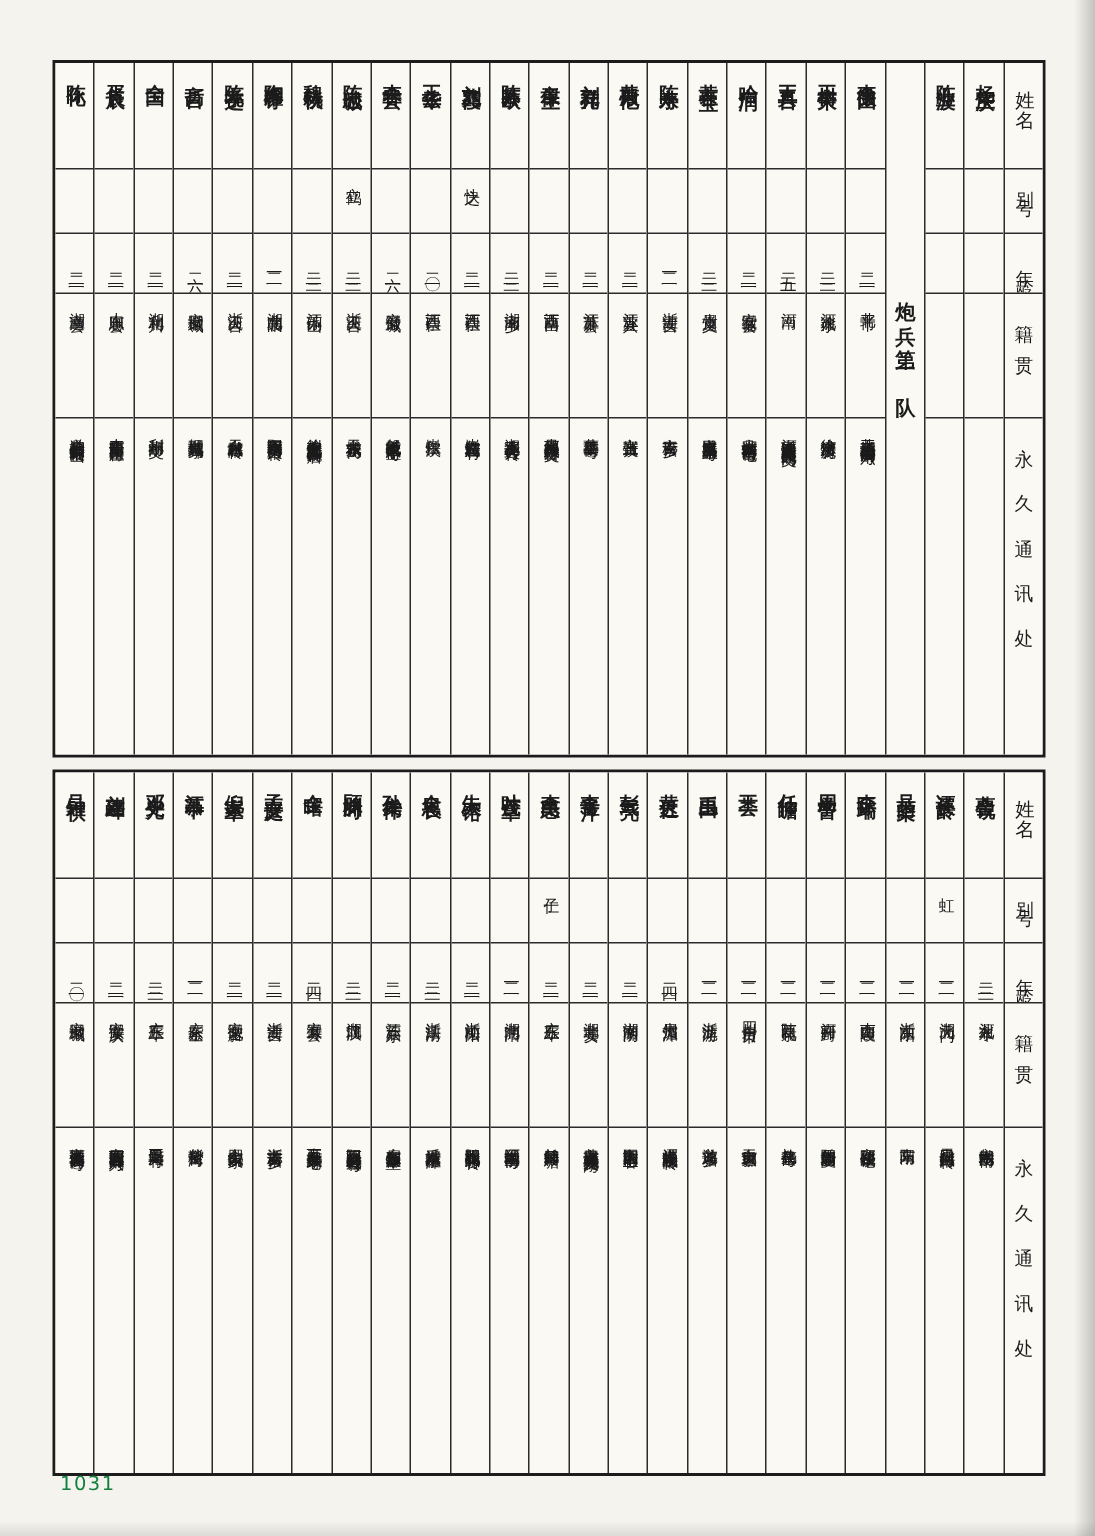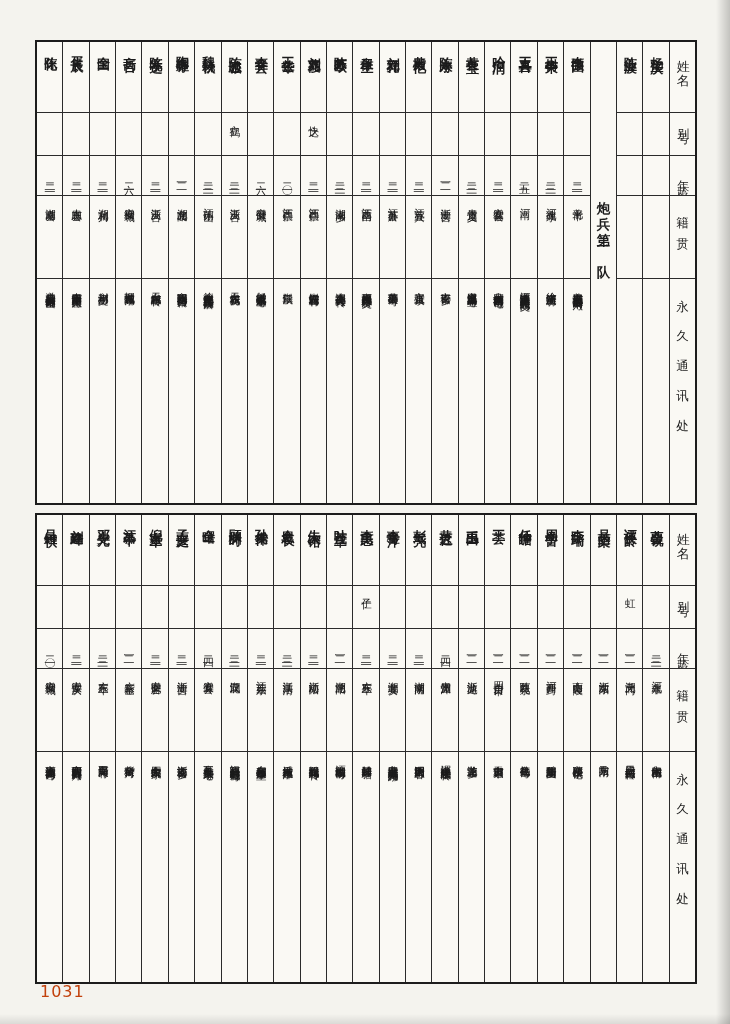--- a/index.html
+++ b/index.html
@@ -55,21 +55,21 @@
 
   .headcol .cell > span { font-weight:400; }
   .headcol .r-name > span  { font-size:13px; font-weight:400; letter-spacing:13px; padding-top:8px; }
   .headcol .r-alias > span { font-size:12px; letter-spacing:6px; padding-top:5px; }
   .headcol .r-age > span   { font-size:12px; letter-spacing:6px; }
   .headcol .r-place > span { font-size:12.5px; letter-spacing:22px; padding-top:10px; }
   .headcol .r-addr > span  { font-size:12.5px; letter-spacing:30px; padding-top:10px; }
 
   .page-num {
     position:absolute; left:40px; top:982px;
-    font-size:16px; letter-spacing:1px; color:#c2410c;
+    font-size:13px; letter-spacing:1px; color:#15803d;
     font-family:"DejaVu Sans", sans-serif;
   }
 </style>
 </head>
 <body>
 
 <div class="scan">
 
   <div class="reg-table" id="top-table">
     <div class="col headcol">

